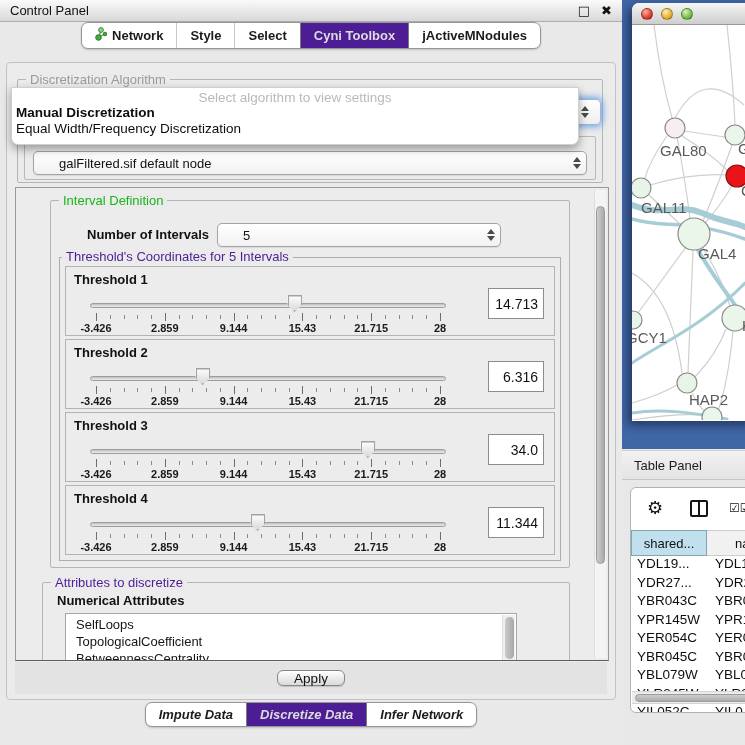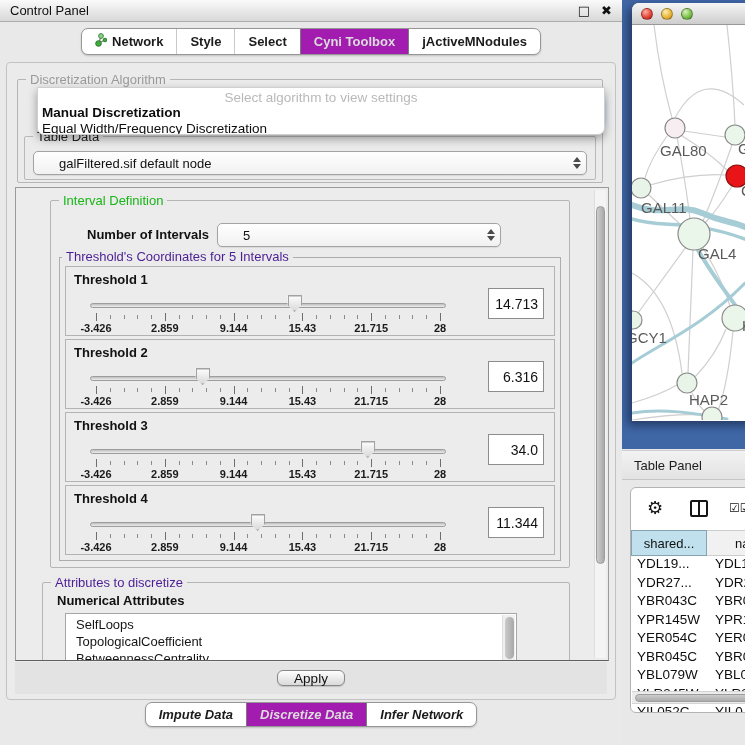--- a/index.html
+++ b/index.html
@@ -6,27 +6,27 @@
   html,body { width:745px; height:745px; overflow:hidden; background:#e8e8e8;
     font-family:"Liberation Sans",sans-serif; }
   #root { position:relative; width:745px; height:745px; background:#e8e8e8; }
 
   
   #control-panel { position:absolute; left:0; top:0; width:622px; height:745px; background:#e9e9e9; }
   .titlebar { height:22px; background:linear-gradient(#fafafa,#d8d8d8); border-bottom:1px solid #adadad;
     display:flex; align-items:center; padding:0 10px; font-size:13px; color:#111; }
   .win-btns { margin-left:auto; display:flex; gap:11px; font-weight:bold; font-size:13px;
     font-family:"DejaVu Sans",sans-serif; color:#111; }
-  .tabbar { height:38px; display:flex; justify-content:center; align-items:center; }
+  .tabbar { height:38px; display:flex; justify-content:center; align-items:flex-start; }
   .seg { display:flex; border:1px solid #979797; border-radius:7px; overflow:hidden; background:#fff;
     box-shadow:0 1px 2px rgba(0,0,0,.18); }
   .seg-item { padding:4px 13px; font-size:13px; font-weight:bold; color:#1b1b1b;
     border-left:1px solid #c9c9c9; display:flex; align-items:center; gap:5px; white-space:nowrap; }
   .seg-item:first-child { border-left:none; }
-  .seg-item.selected { background:#a21caf; color:#dcdcdc; border-color:#7a7a7a; }
+  .seg-item.selected { background:#4c1d95; color:#dcdcdc; border-color:#7a7a7a; }
   .seg-item.selected + .seg-item { border-left-color:#7a7a7a; }
 
   .content { position:absolute; left:6px; top:62px; width:610px; height:638px;
     background:#ebebeb; border:1px solid #c2c2c2; border-radius:4px; }
 
   .group { position:absolute; border:1px solid #b5b5b5; border-radius:2px; }
   .gtitle { position:absolute; top:-8px; left:8px; background:#ebebeb; padding:0 4px; font-size:13px; }
   .gtitle.gray { color:#9a9a9a; }
   .gtitle.dark { color:#222; }
   .gtitle.green { color:#17b517; }
@@ -40,23 +40,23 @@
   .combo .spin { margin-left:auto; width:18px; display:flex; flex-direction:column; align-items:center; gap:2px; }
   .arr-up { width:0; height:0; border-left:4px solid transparent; border-right:4px solid transparent; border-bottom:5px solid #4a4a4a; }
   .arr-dn { width:0; height:0; border-left:4px solid transparent; border-right:4px solid transparent; border-top:5px solid #4a4a4a; }
   #tabledata-combo { position:absolute; left:8px; top:14px; right:8px; }
 
   #combo-peek { position:absolute; left:562px; top:36px; width:32px; height:26px; z-index:4;
     background:linear-gradient(#fff,#eee); border-radius:5px; border:1px solid #9ab7d8;
     box-shadow:0 0 6px 2px rgba(96,156,226,.85); display:flex; align-items:center; justify-content:center; }
   #combo-peek .spin { display:flex; flex-direction:column; gap:2px; align-items:center; }
 
-  #algo-popup { position:absolute; left:4px; top:24px; width:568px; height:48px; z-index:5;
+  #algo-popup { position:absolute; left:4px; top:24px; width:568px; height:58px; z-index:5;
     background:#fff; border:1px solid #cfcfcf; border-radius:0 0 7px 7px;
-    box-shadow:0 4px 10px rgba(0,0,0,.35); overflow:hidden;margin-left:26px; }
+    box-shadow:0 4px 10px rgba(0,0,0,.35); overflow:hidden; }
   .popup-hint { text-align:center; color:#b9b9b9; font-size:13.5px; padding-top:2px; height:16px; }
   .popup-item { font-size:13.5px; color:#0d0d0d; padding:1px 0 1px 4px; height:16px; white-space:nowrap; }
   .popup-item.bold { font-weight:bold; }
 
   #scrollpane { position:absolute; left:8px; top:124px; width:594px; height:474px;
     border:1px solid #9a9a9a; border-bottom-color:#5f5f5f; background:#ececec; overflow:hidden; }
   #vscroll { position:absolute; right:2px; top:2px; width:12px; height:468px; background:#f4f4f4;
     border-left:1px solid #dedede; }
   #vscroll .vthumb { position:absolute; left:1px; top:16px; width:9px; height:358px; border-radius:5px;
     background:linear-gradient(to right,#cdcdcd,#a9a9a9); border:1px solid #9b9b9b; }

